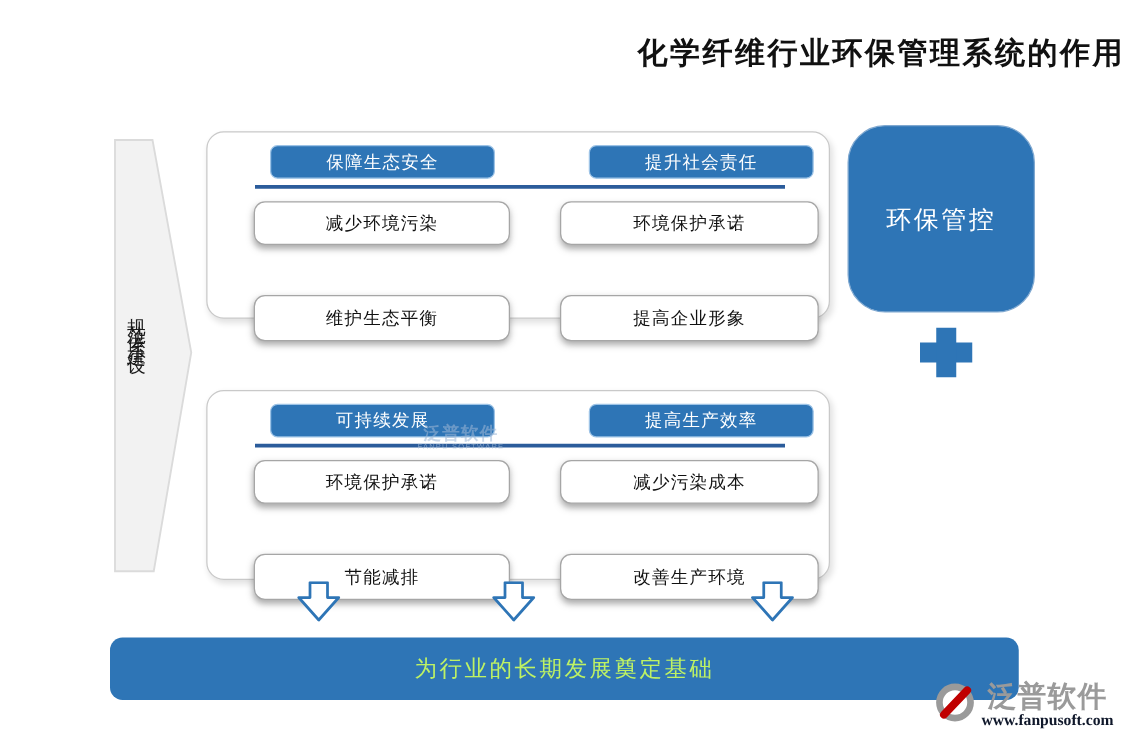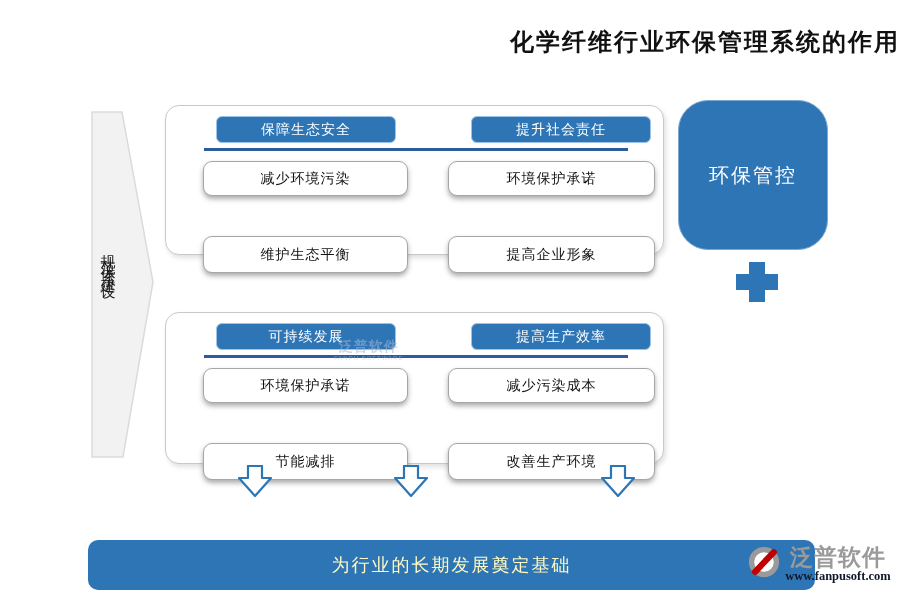--- a/index.html
+++ b/index.html
@@ -65,24 +65,24 @@
   .side-square.s0{top:100px;}
   .side-square.s1{top:310px;}
   .plus-icon{position:absolute;left:736px;top:262px;width:42px;height:40px;}
   
   .down-arrow{position:absolute;top:465px;width:36px;height:33px;}
   .down-arrow.a0{left:237px;}
   .down-arrow.a1{left:393px;}
   .down-arrow.a2{left:600px;}
   
   .footer-banner{
-    position:absolute;left:88px;top:540px;width:727px;height:50px;
+    position:absolute;left:88px;top:510px;width:727px;height:50px;
     background:#2E75B6;border-radius:10px;
     display:flex;align-items:center;justify-content:center;
-    color:#fef9c3;font-size:18px;letter-spacing:2px;
+    color:#bef264;font-size:18px;letter-spacing:2px;
     font-family:Liberation Serif, serif;
   }
   
   .brand{position:absolute;left:748px;top:545px;width:148px;}
   .brand-icon{position:absolute;left:0;top:1px;}
   .brand-text{margin-left:32px;text-align:center;}
   .brand-name{
     font-size:23px;font-weight:bold;color:#9A9A9A;line-height:1.05;letter-spacing:1px;
     font-family:"Liberation Sans",sans-serif;
   }

